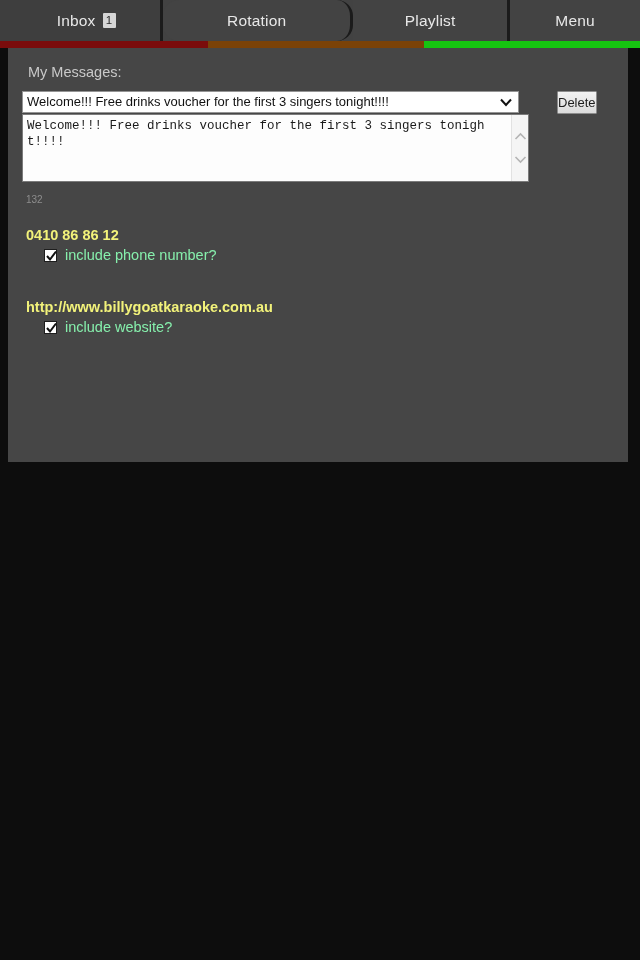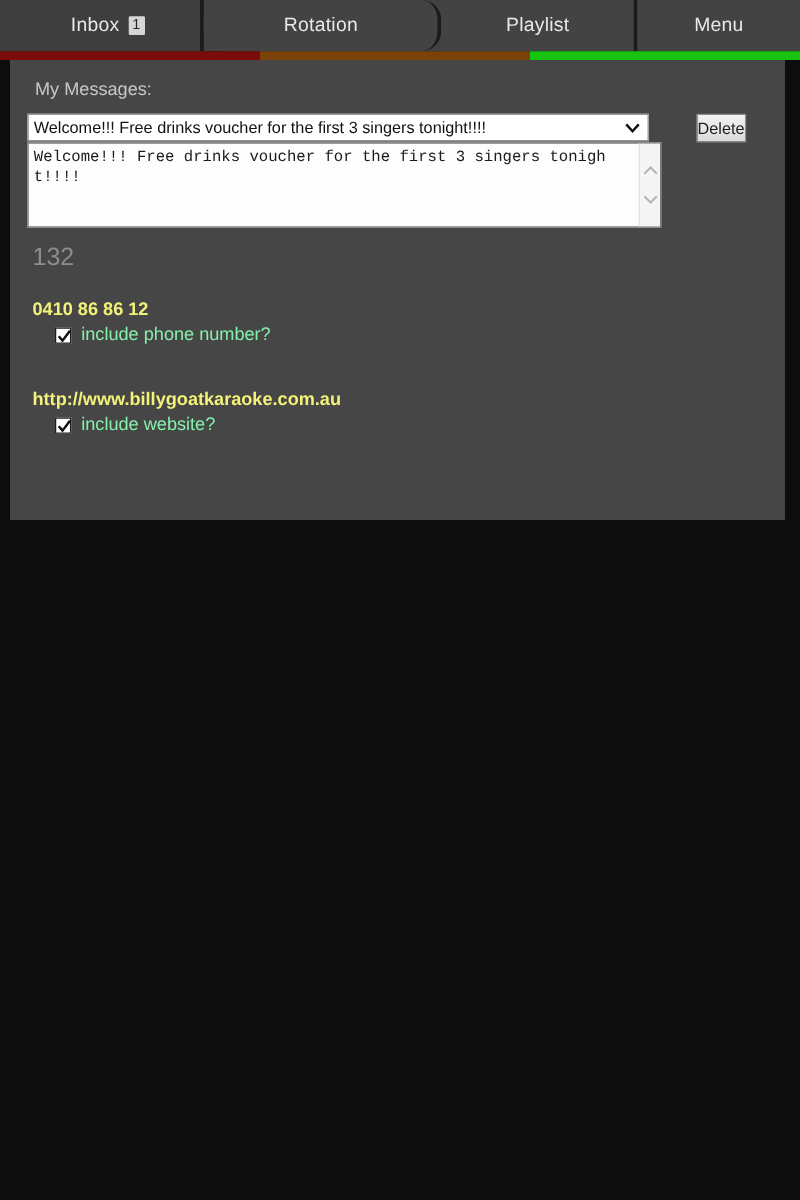--- a/index.html
+++ b/index.html
@@ -62,21 +62,21 @@
   }
   .accent .seg { height: 7px; }
   .accent .seg.s0 { width: 208px; }
   .accent .seg.s1 { width: 216px; }
   .accent .seg.s2 { width: 216px; }
 
   
   .panel {
     position: absolute;
     left: 8px; top: 48px;
-    width: 620px; height: 368px;
+    width: 620px; height: 414px;
     background: #464646;
     padding: 16px 14px 0 14px;
   }
 
   .lbl {
     color: #c9c9c9;
     font-size: 14.5px;
     margin: 0 0 11px 6px;
   }
   .lbl .small { font-size: 11px; color: #bdbdbd; }
@@ -140,21 +140,21 @@
     border-left: 1px solid #e2e2e2;
     display: flex; flex-direction: column;
     align-items: center; justify-content: center;
     gap: 14px;
     cursor: pointer;
   }
   .chev { width: 13px; height: 9px; }
 
   .counter {
     color: #8d8d8d;
-    font-size: 20px;
+    font-size: 10px;
     margin: 8px 0 0 4px;
   }
 
   .yellow {
     color: #f2f27a;
     font-weight: bold;
     font-size: 14.5px;
     margin: 22px 0 0 4px;
   }
   .yellow.web { margin-top: 36px; }

